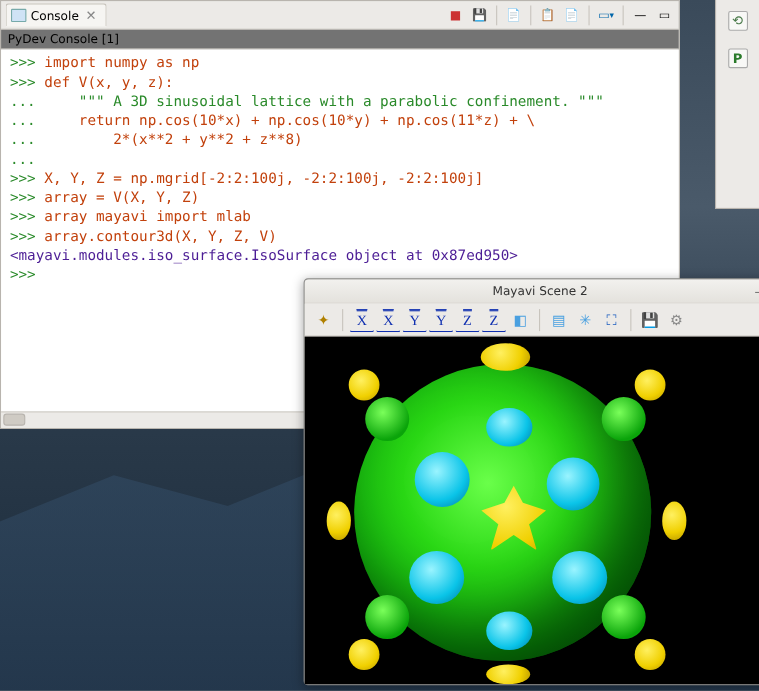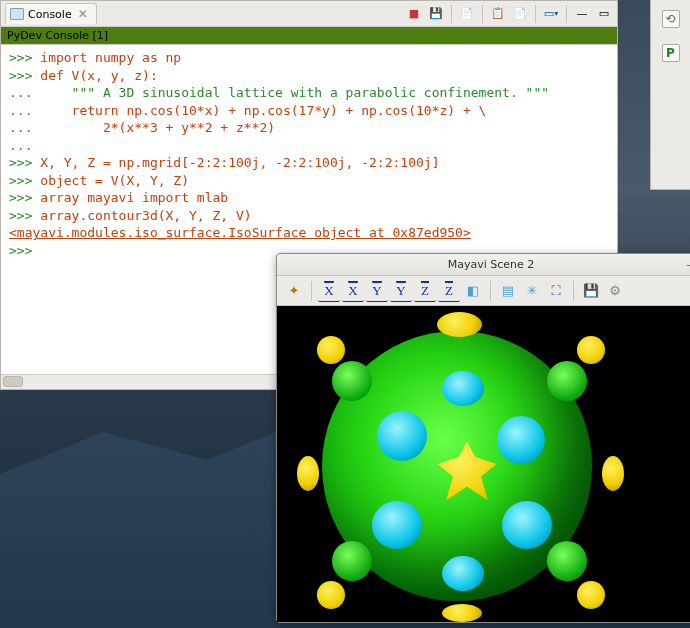--- a/index.html
+++ b/index.html
@@ -75,37 +75,37 @@
   .tab-close { color: #888; font-size: 12px; margin-left: 2px; }
   .toolbar-spacer { flex: 1; }
   .tb-btn {
     width: 18px; height: 18px;
     display: flex; align-items: center; justify-content: center;
     border-radius: 2px;
   }
   .tb-sep { width: 1px; height: 18px; background: #c8c4bd; margin: 0 2px; }
   .console-sub {
     padding: 2px 6px;
-    background: #4d7c0f;
+    background: #737373;
     border-bottom: 1px solid #d0ccc5;
   }
   .console-body {
     flex: 1;
     background: #fff;
     font-family: "DejaVu Sans Mono", monospace;
     font-size: 13px;
     line-height: 1.35;
     padding: 4px 8px;
     overflow: hidden;
     white-space: pre;
   }
   .prompt { color: #2a8a2a; }
   .code { color: #c2410c; }
   .strg { color: #2a8a2a; }
-  .plain { color: #c2410c; text-decoration: underline; }
+  .plain { color: #4c1d95; }
   .console-scroll {
     height: 15px;
     background: #eceae7;
     border-top: 1px solid #d0ccc5;
     position: relative;
   }
   .console-scroll .thumb {
     position: absolute; top: 1px; left: 2px;
     width: 20px; height: 11px;
     background: #cfcbc4; border: 1px solid #b8b4ae; border-radius: 3px;
@@ -205,25 +205,25 @@
     <div class="tb-sep"></div>
     <div class="tb-btn" style="color:#06a;">▭<span style="font-size:8px;">▾</span></div>
     <div class="tb-sep"></div>
     <div class="tb-btn">—</div>
     <div class="tb-btn">▭</div>
   </div>
   <div class="console-sub">PyDev Console [1]</div>
   <div class="console-body" id="console-body"><span class="prompt">&gt;&gt;&gt;</span><span class="code"> import numpy as np</span>
 <span class="prompt">&gt;&gt;&gt;</span><span class="code"> def V(x, y, z):</span>
 <span class="prompt">...</span><span class="strg">     """ A 3D sinusoidal lattice with a parabolic confinement. """</span>
-<span class="prompt">...</span><span class="code">     return np.cos(10*x) + np.cos(17*y) + np.cos(10*z) + \</span>
-<span class="prompt">...</span><span class="code">         2*(x**3 + y**2 + z**2)</span>
+<span class="prompt">...</span><span class="code">     return np.cos(10*x) + np.cos(10*y) + np.cos(11*z) + \</span>
+<span class="prompt">...</span><span class="code">         2*(x**2 + y**2 + z**8)</span>
 <span class="prompt">...</span><span class="code"></span>
 <span class="prompt">&gt;&gt;&gt;</span><span class="code"> X, Y, Z = np.mgrid[-2:2:100j, -2:2:100j, -2:2:100j]</span>
-<span class="prompt">&gt;&gt;&gt;</span><span class="code"> object = V(X, Y, Z)</span>
+<span class="prompt">&gt;&gt;&gt;</span><span class="code"> array = V(X, Y, Z)</span>
 <span class="prompt">&gt;&gt;&gt;</span><span class="code"> array mayavi import mlab</span>
 <span class="prompt">&gt;&gt;&gt;</span><span class="code"> array.contour3d(X, Y, Z, V)</span>
 <span class="plain">&lt;mayavi.modules.iso_surface.IsoSurface object at 0x87ed950&gt;</span>
 <span class="prompt">&gt;&gt;&gt;</span> </div>
   <div class="console-scroll">
       <div class="thumb"></div>
     </div>
 </div>
 
 <div class="mayavi-window">

